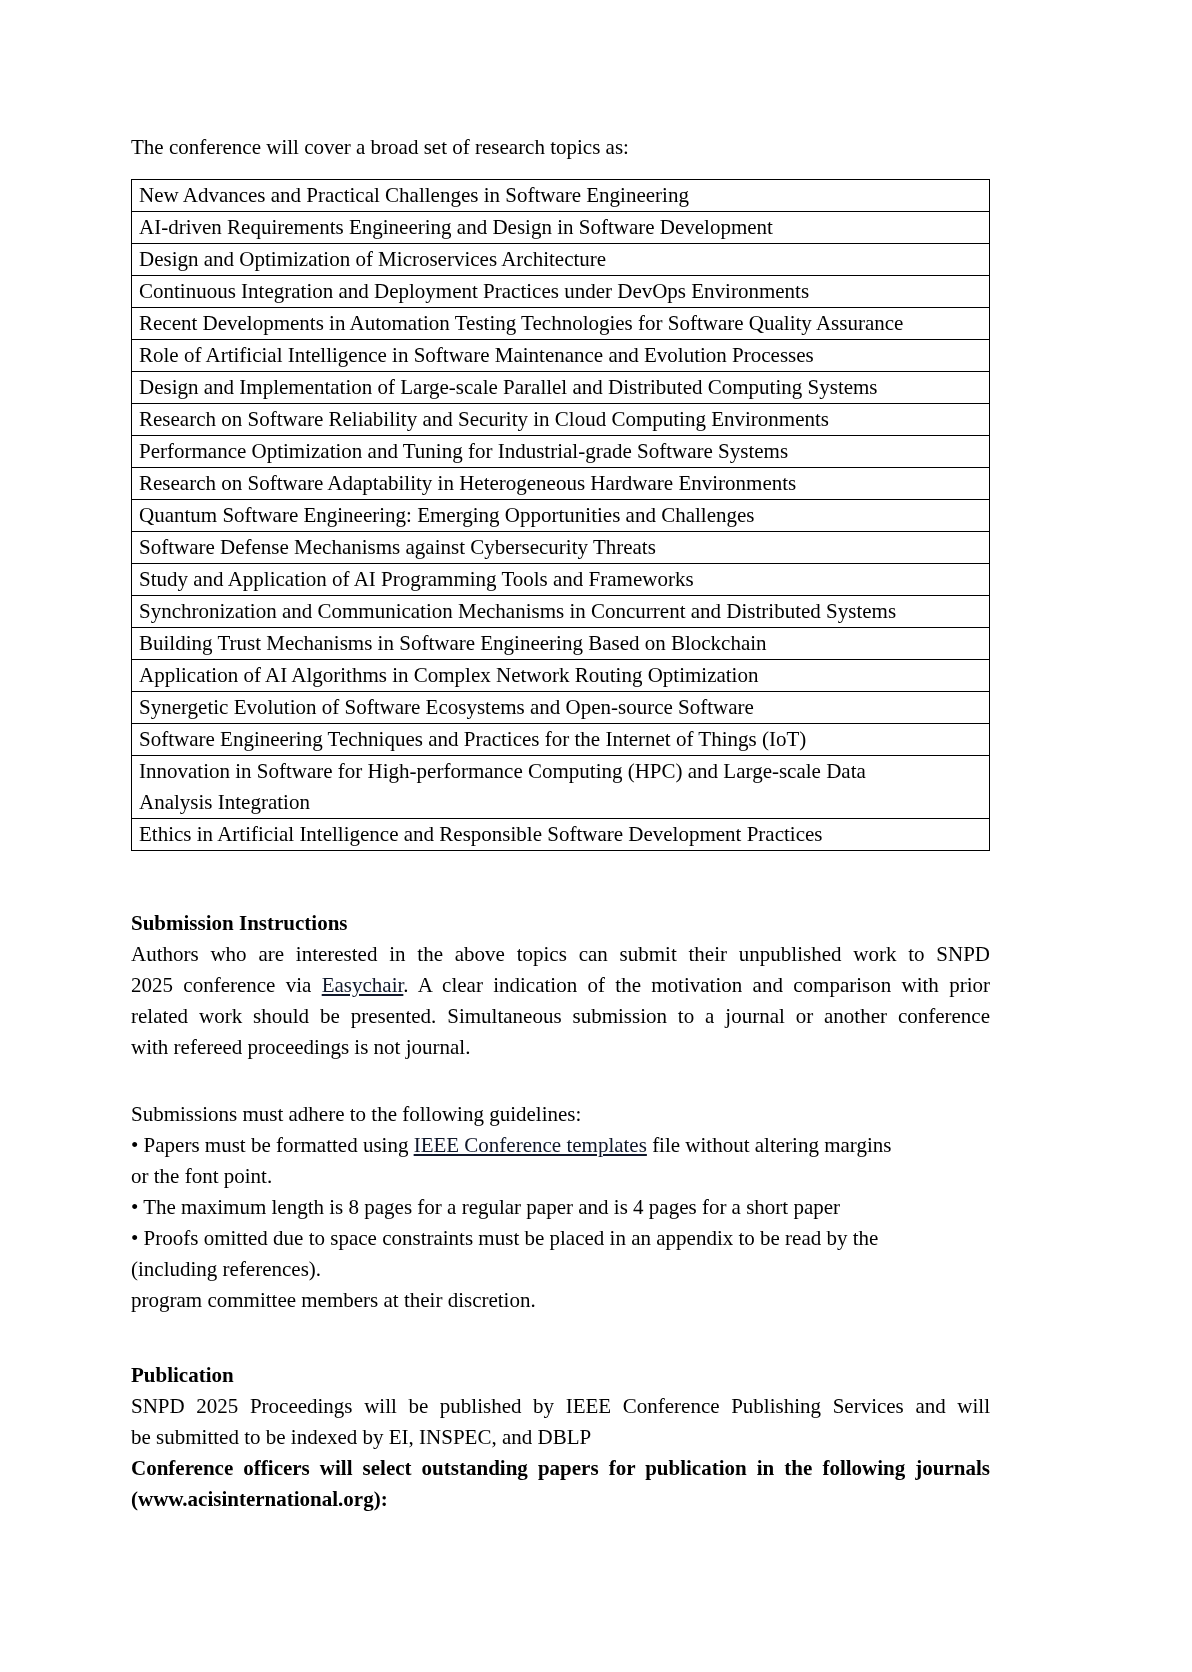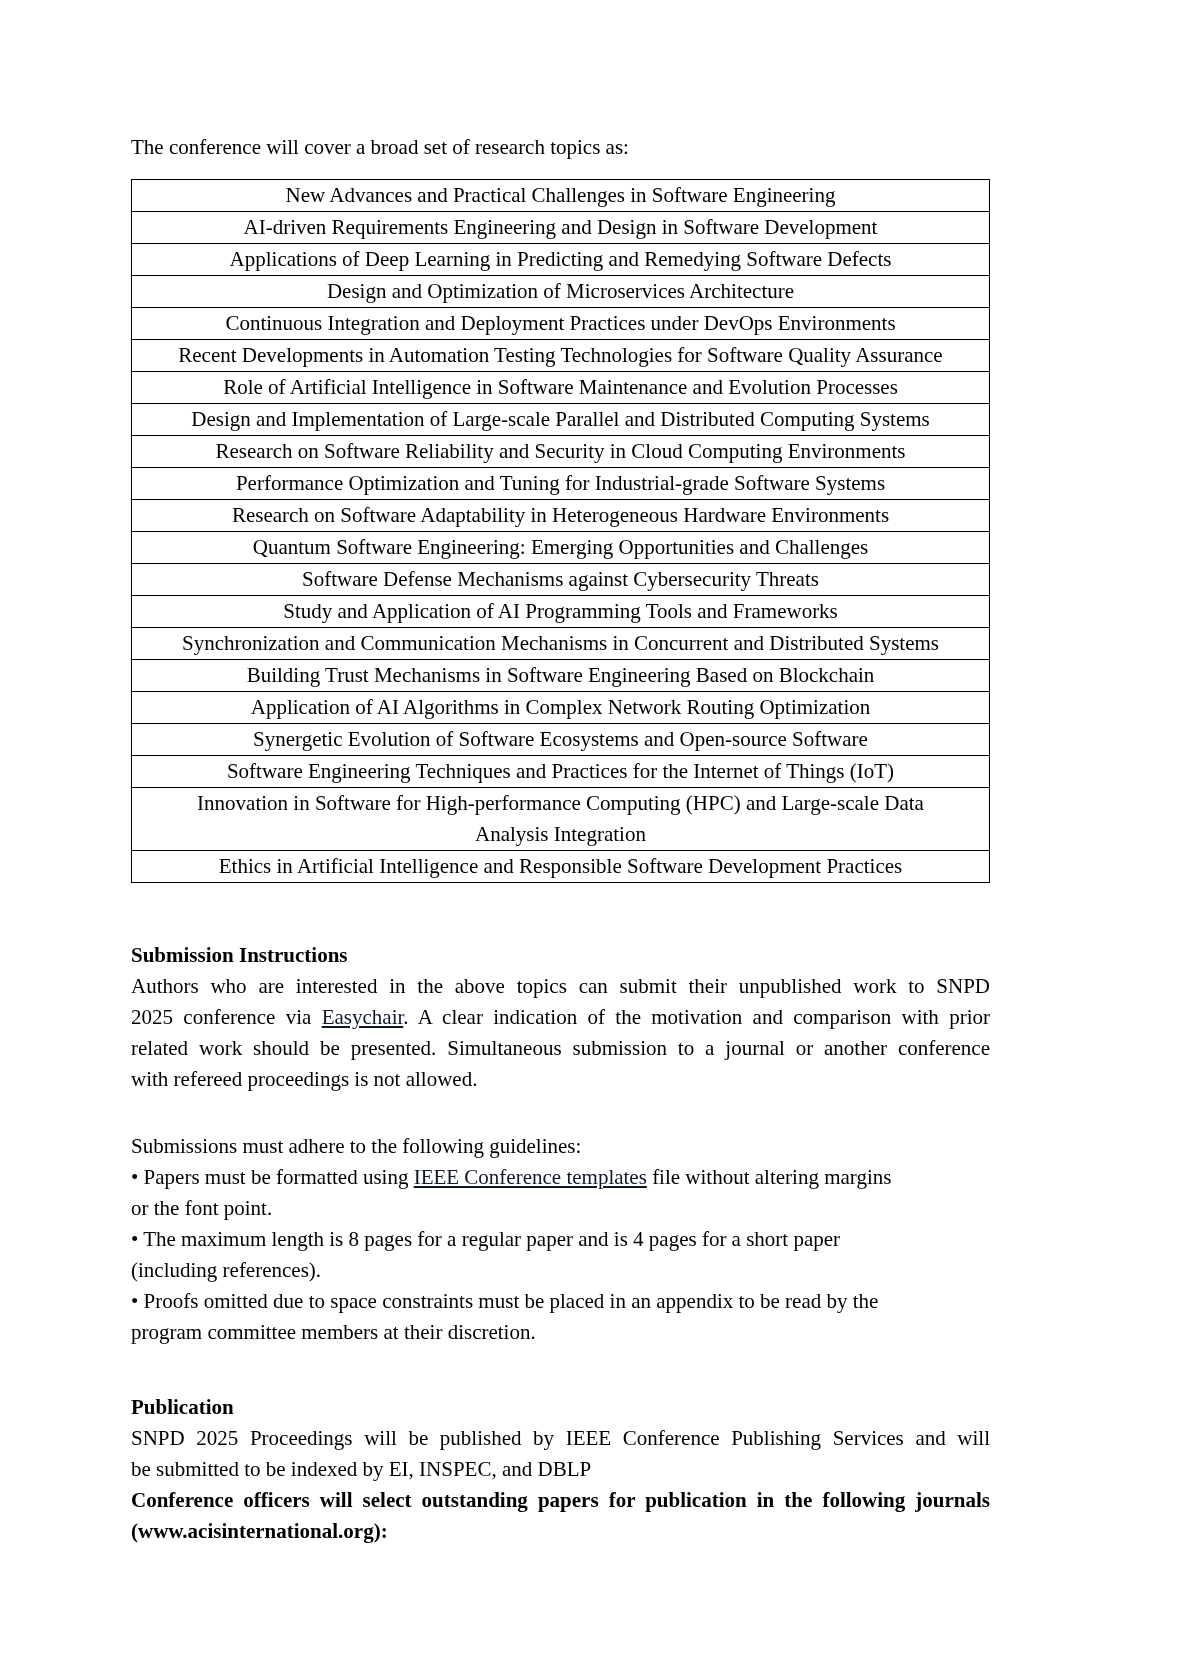--- a/index.html
+++ b/index.html
@@ -20,21 +20,20 @@
     line-height: 31px;
     overflow: hidden;
   }
   .intro {
     margin: 0 0 16px 0;
   }
   table.topics {
     width: 100%;
     border-collapse: collapse;
     table-layout: fixed;
-    text-align: center;
   }
   table.topics td {
     border: 1.5px solid #000000;
     padding: 0 7px;
     line-height: 31px;
     white-space: pre-line;
     vertical-align: middle;
   }
   .section-submission { margin-top: 57px; }
   .section-guidelines { margin-top: 36px; }
@@ -65,23 +64,20 @@
 
   <p class="intro line">The conference will cover a broad set of research topics as:</p>
 
   <table class="topics">
     <tbody>
       <tr>
           <td>New Advances and Practical Challenges in Software Engineering</td>
         </tr>
       <tr>
           <td>AI-driven Requirements Engineering and Design in Software Development</td>
-        </tr>
-      <tr>
-          <td>Applications of Deep Learning in Predicting and Remedying Software Defects</td>
         </tr>
       <tr>
           <td>Design and Optimization of Microservices Architecture</td>
         </tr>
       <tr>
           <td>Continuous Integration and Deployment Practices under DevOps Environments</td>
         </tr>
       <tr>
           <td>Recent Developments in Automation Testing Technologies for Software Quality Assurance</td>
         </tr>
@@ -132,30 +128,30 @@
           <td>Ethics in Artificial Intelligence and Responsible Software Development Practices</td>
         </tr>
     </tbody>
   </table>
 
   <div class="section-submission">
     <p class="heading">Submission Instructions</p>
     <div class="line jline">Authors who are interested in the above topics can submit their unpublished work to SNPD</div>
     <div class="line jline"><span>2025 conference via </span><span class="doc-link">Easychair</span><span>. A clear indication of the motivation and comparison with prior</span></div>
     <div class="line jline">related work should be presented. Simultaneous submission to a journal or another conference</div>
-    <div class="line">with refereed proceedings is not allowed.</div>
+    <div class="line">with refereed proceedings is not journal.</div>
   </div>
 
   <div class="section-guidelines">
     <div class="line">Submissions must adhere to the following guidelines:</div>
     <div class="line"><span>• Papers must be formatted using </span><span class="doc-link">IEEE Conference templates</span><span> file without altering margins</span></div>
     <div class="line">or the font point.</div>
     <div class="line">• The maximum length is 8 pages for a regular paper and is 4 pages for a short paper</div>
+    <div class="line">• Proofs omitted due to space constraints must be placed in an appendix to be read by the</div>
     <div class="line">(including references).</div>
-    <div class="line">• Proofs omitted due to space constraints must be placed in an appendix to be read by the</div>
     <div class="line">program committee members at their discretion.</div>
   </div>
 
   <div class="section-publication">
     <p class="heading">Publication</p>
     <div class="line jline">SNPD 2025 Proceedings will be published by IEEE Conference Publishing Services and will</div>
     <div class="line">be submitted to be indexed by EI, INSPEC, and DBLP</div>
     <div class="line jline em-line">Conference officers will select outstanding papers for publication in the following journals</div>
     <div class="line em-line">(www.acisinternational.org):</div>
   </div>

